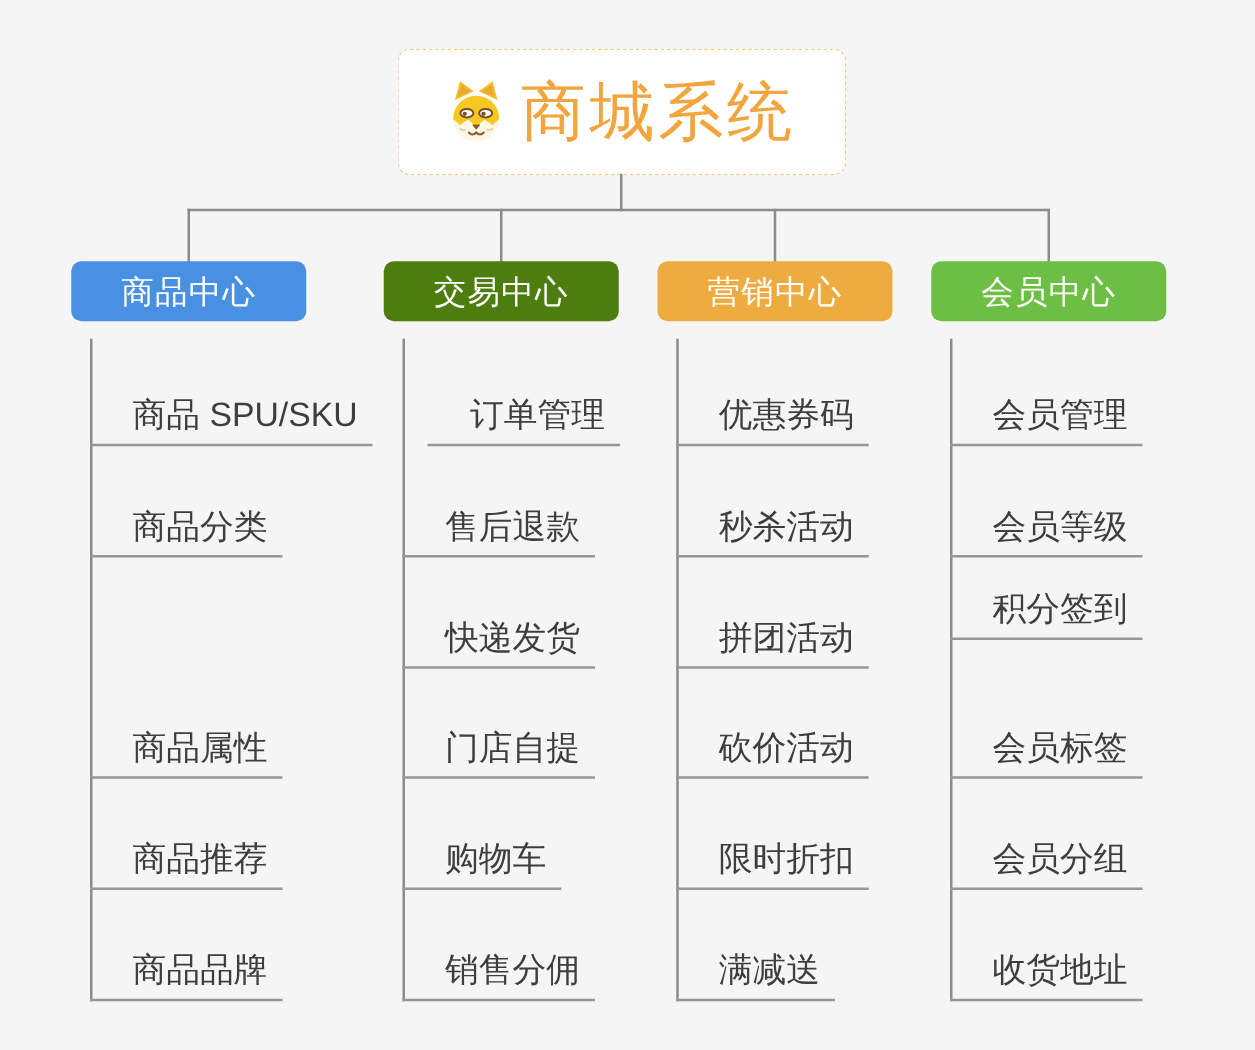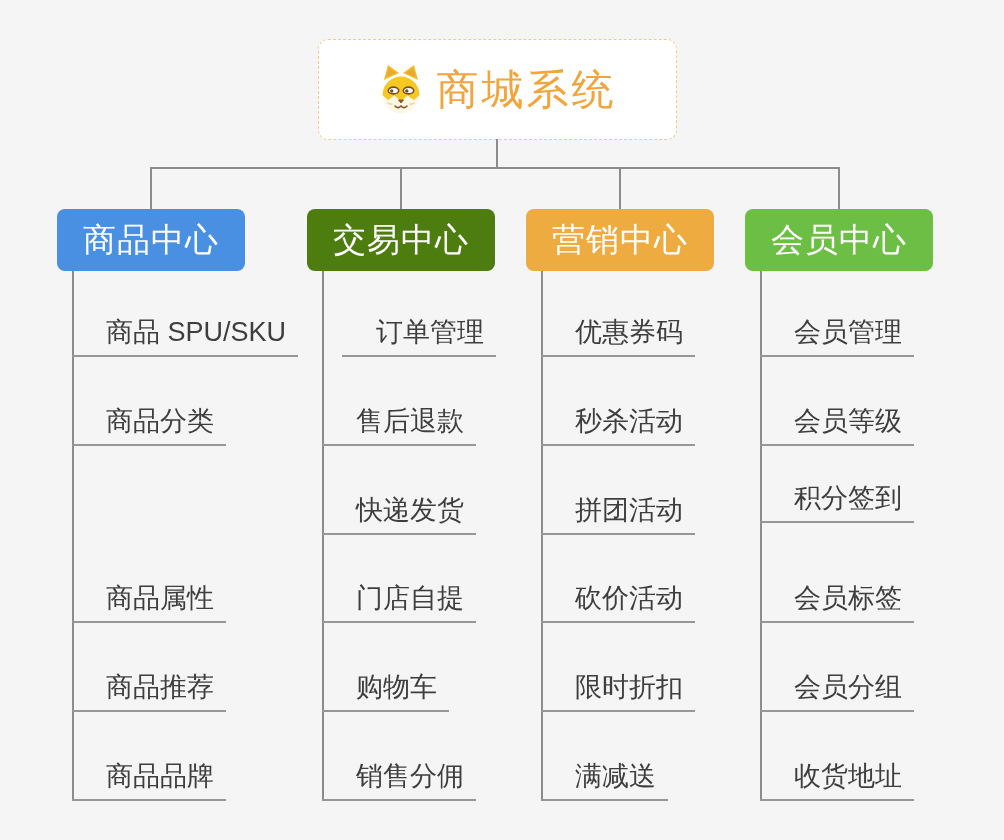--- a/index.html
+++ b/index.html
@@ -16,29 +16,29 @@
   .hline { height:2px; }
 
   
   .root {
     position:absolute; left:318px; top:39px; width:359px; height:101px;
     background:#ffffff; border:1px dashed #f3c983; border-radius:10px;
     box-sizing:border-box;
     display:flex; align-items:center; justify-content:center; gap:14px;
   }
   .root-title {
-    font-size:42px; letter-spacing:3px; color:#f2a43d; white-space:nowrap;
+    font-size:52px; letter-spacing:3px; color:#f2a43d; white-space:nowrap;
   }
   .doge { display:block; width:44px; height:52px; }
 
   
   .branch {
-    position:absolute; width:188px; height:62px; border-radius:8px;
+    position:absolute; width:188px; height:48px; border-radius:8px;
     display:flex; align-items:center; justify-content:center;
-    color:#ffffff; font-size:33px; letter-spacing:1px; white-space:nowrap;
+    color:#ffffff; font-size:26px; letter-spacing:1px; white-space:nowrap;
     cursor:default;
   }
 
   
   .leaf {
     position:absolute; height:42px; box-sizing:border-box;
     display:flex; align-items:flex-end;
     padding:0 12px 5px 34px;
     border-bottom:2px solid #979797;
     font-size:27px; color:#3e3e3e; white-space:nowrap;
@@ -105,17 +105,17 @@
     <div class="leaf" style="left: 541px; top: 404px;">秒杀活动</div>
     <div class="leaf" style="left: 541px; top: 493px;">拼团活动</div>
     <div class="leaf" style="left: 541px; top: 581px;">砍价活动</div>
     <div class="leaf" style="left: 541px; top: 670px;">限时折扣</div>
     <div class="leaf" style="left: 541px; top: 759px;">满减送</div>
     <div class="vline" style="left: 838px; top: 167px; height: 44px;"></div>
     <div class="branch" style="left: 745px; top: 209px; background: rgb(109, 190, 69);">会员中心</div>
     <div class="vline" style="left: 760px; top: 271px; height: 530px;"></div>
     <div class="leaf" style="left: 760px; top: 315px;">会员管理</div>
     <div class="leaf" style="left: 760px; top: 404px;">会员等级</div>
-    <div class="leaf" style="left: 760px; top: 481px;">积分签到</div>
+    <div class="leaf" style="left: 760px; top: 470px;">积分签到</div>
     <div class="leaf" style="left: 760px; top: 581px;">会员标签</div>
     <div class="leaf" style="left: 760px; top: 670px;">会员分组</div>
     <div class="leaf" style="left: 760px; top: 759px; font-family: Liberation Mono, monospace;">收货地址</div>
   </div>
 
 </body></html>

